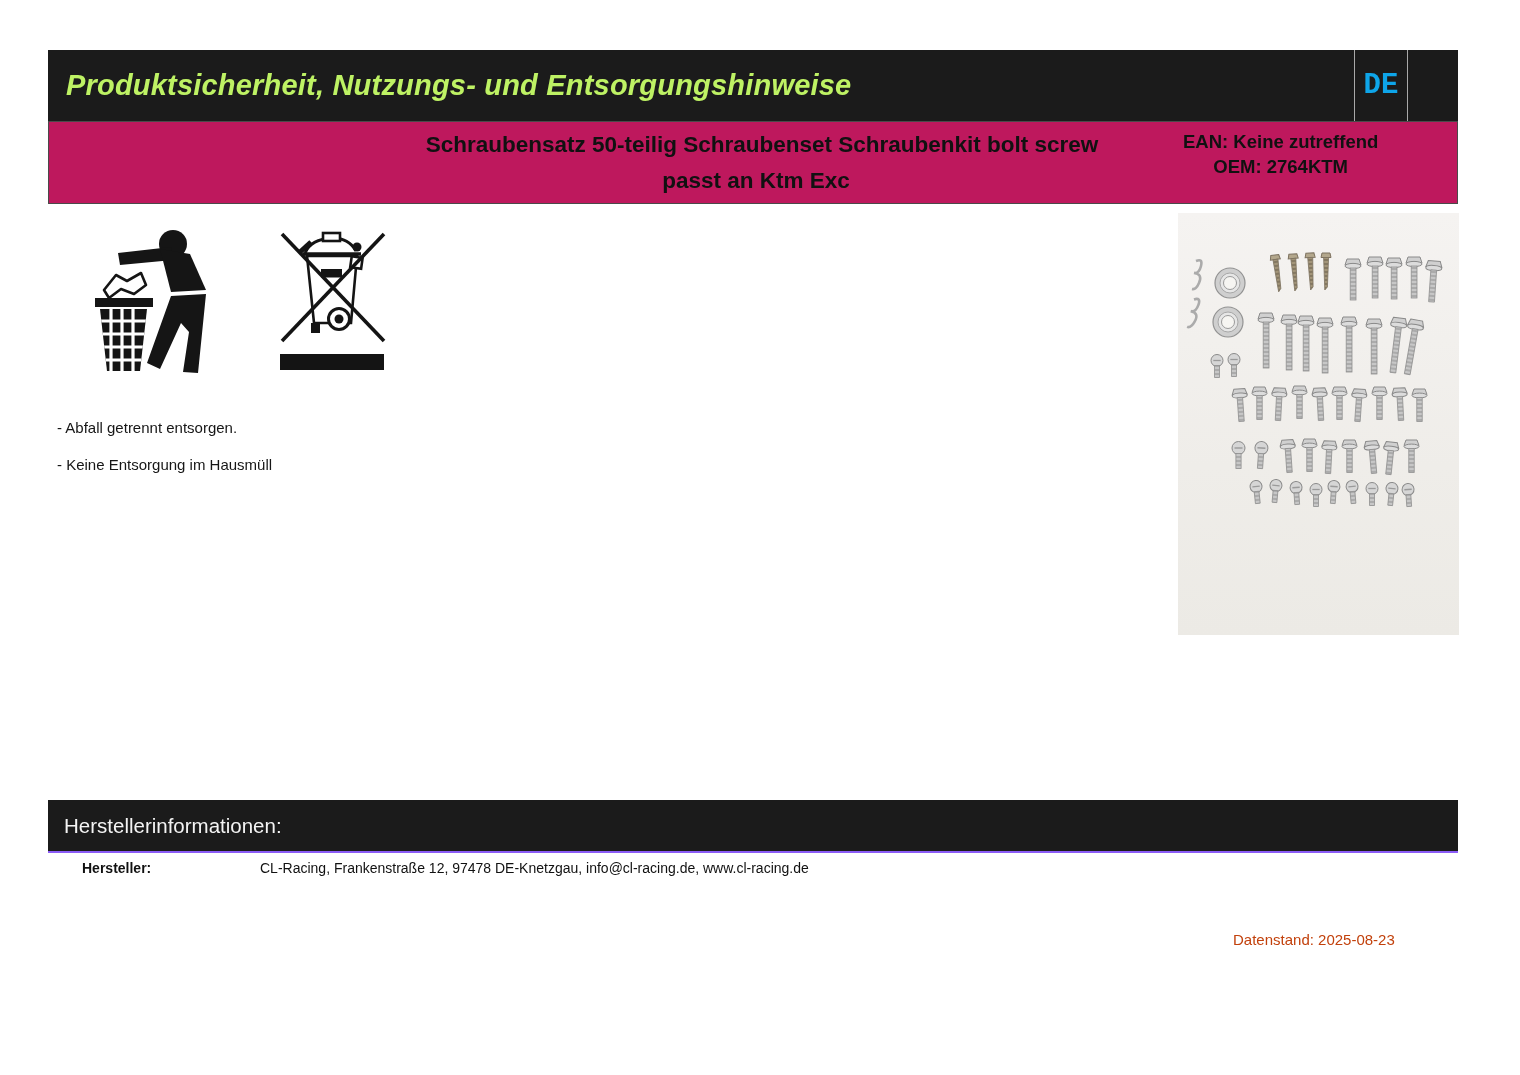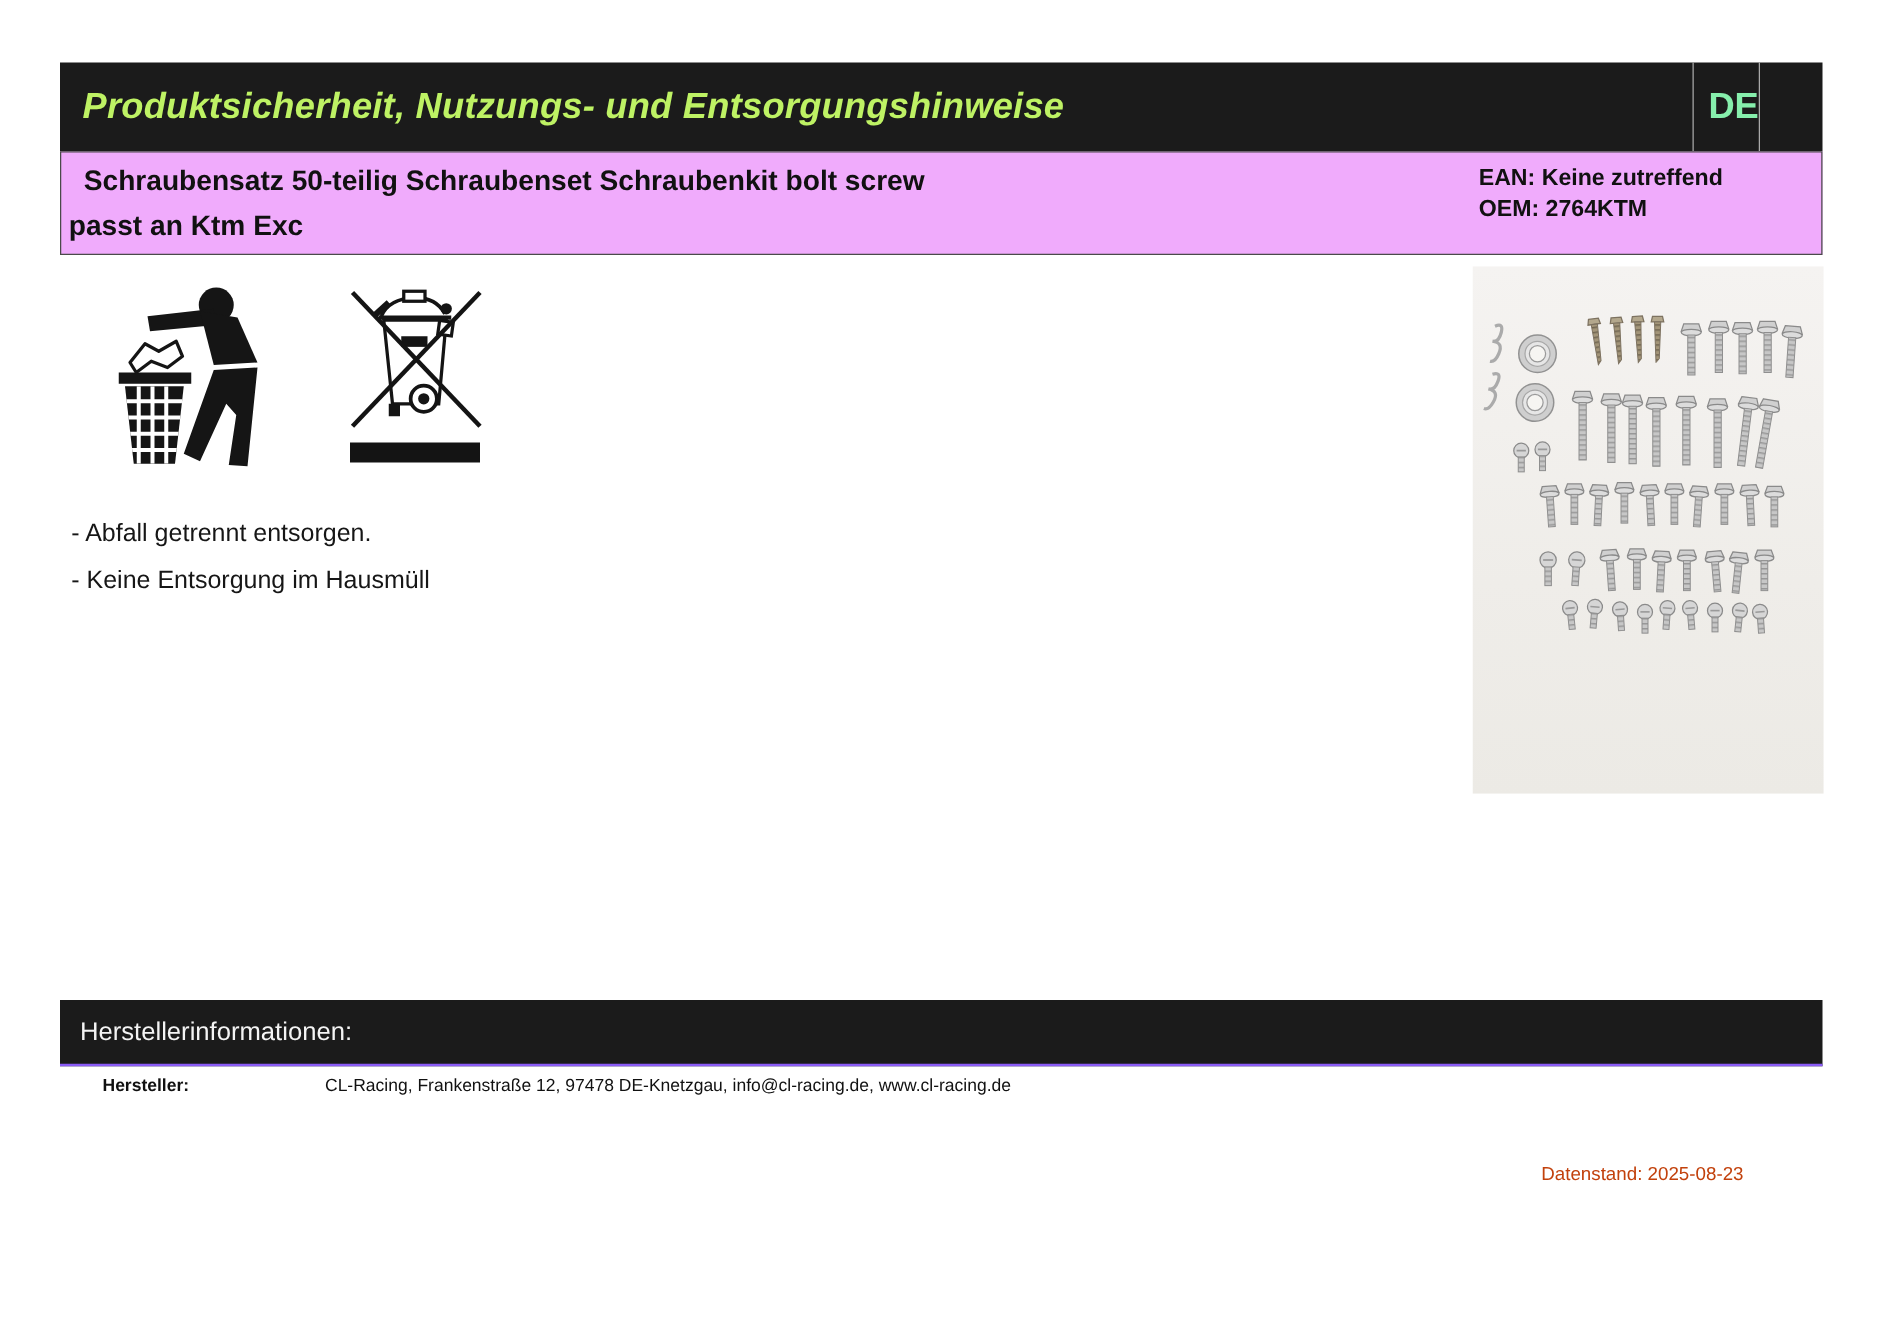--- a/index.html
+++ b/index.html
@@ -14,43 +14,43 @@
     left:48px;top:50px;width:1410px;height:71px;
     background:#1b1b1b;display:flex;align-items:center;
   }
   .header-title{
     color:#bef264;font-weight:bold;font-size:29px;padding-left:18px;
     letter-spacing:0.2px;white-space:nowrap;font-style:italic;
   }
   .lang-box{
     position:absolute;right:50px;top:0;height:100%;width:52px;
     border-left:1px solid #a9a9a9;border-right:1px solid #a9a9a9;
-    display:flex;align-items:center;justify-content:flex-end;
-    color:#86efac;font-weight:bold;font-size:29px;
+    display:flex;align-items:center;justify-content:center;
+    color:#0ea5e9;font-weight:bold;font-size:29px;font-family:Liberation Mono, monospace;
   }
 
   
   .subheader{
     left:48px;top:121px;width:1410px;height:83px;
-    background:#f0abfc;border:1px solid #4a4a4a;box-sizing:border-box;
+    background:#be185d;border:1px solid #4a4a4a;box-sizing:border-box;text-align:center;
   }
   .product-name{font-weight:bold;font-size:22.5px;line-height:36px;padding-top:5px;}
   .product-name .ln1{display:block;padding-left:18px;white-space:nowrap;}
   .product-name .ln2{display:block;padding-left:6px;white-space:nowrap;}
   .codes{
     position:absolute;left:1134px;top:7px;font-weight:bold;font-size:18.5px;line-height:25px;
   }
   .codes div{white-space:nowrap;}
 
   
   .tidyman{left:94px;top:228px;}
   .weee{left:272px;top:228px;}
 
   
-  .disposal-notes{left:57px;top:409px;font-size:20px;line-height:37px;color:#161616;}
+  .disposal-notes{left:57px;top:409px;font-size:15px;line-height:37px;color:#161616;}
   .disposal-notes div{white-space:nowrap;}
 
   
   .photo{left:1178px;top:213px;width:281px;height:422px;}
 
   
   .mfr-bar{
     left:48px;top:800px;width:1410px;height:51px;background:#1b1b1b;
     border-bottom:2px solid #8b5cf6;box-sizing:content-box;
     display:flex;align-items:center;

